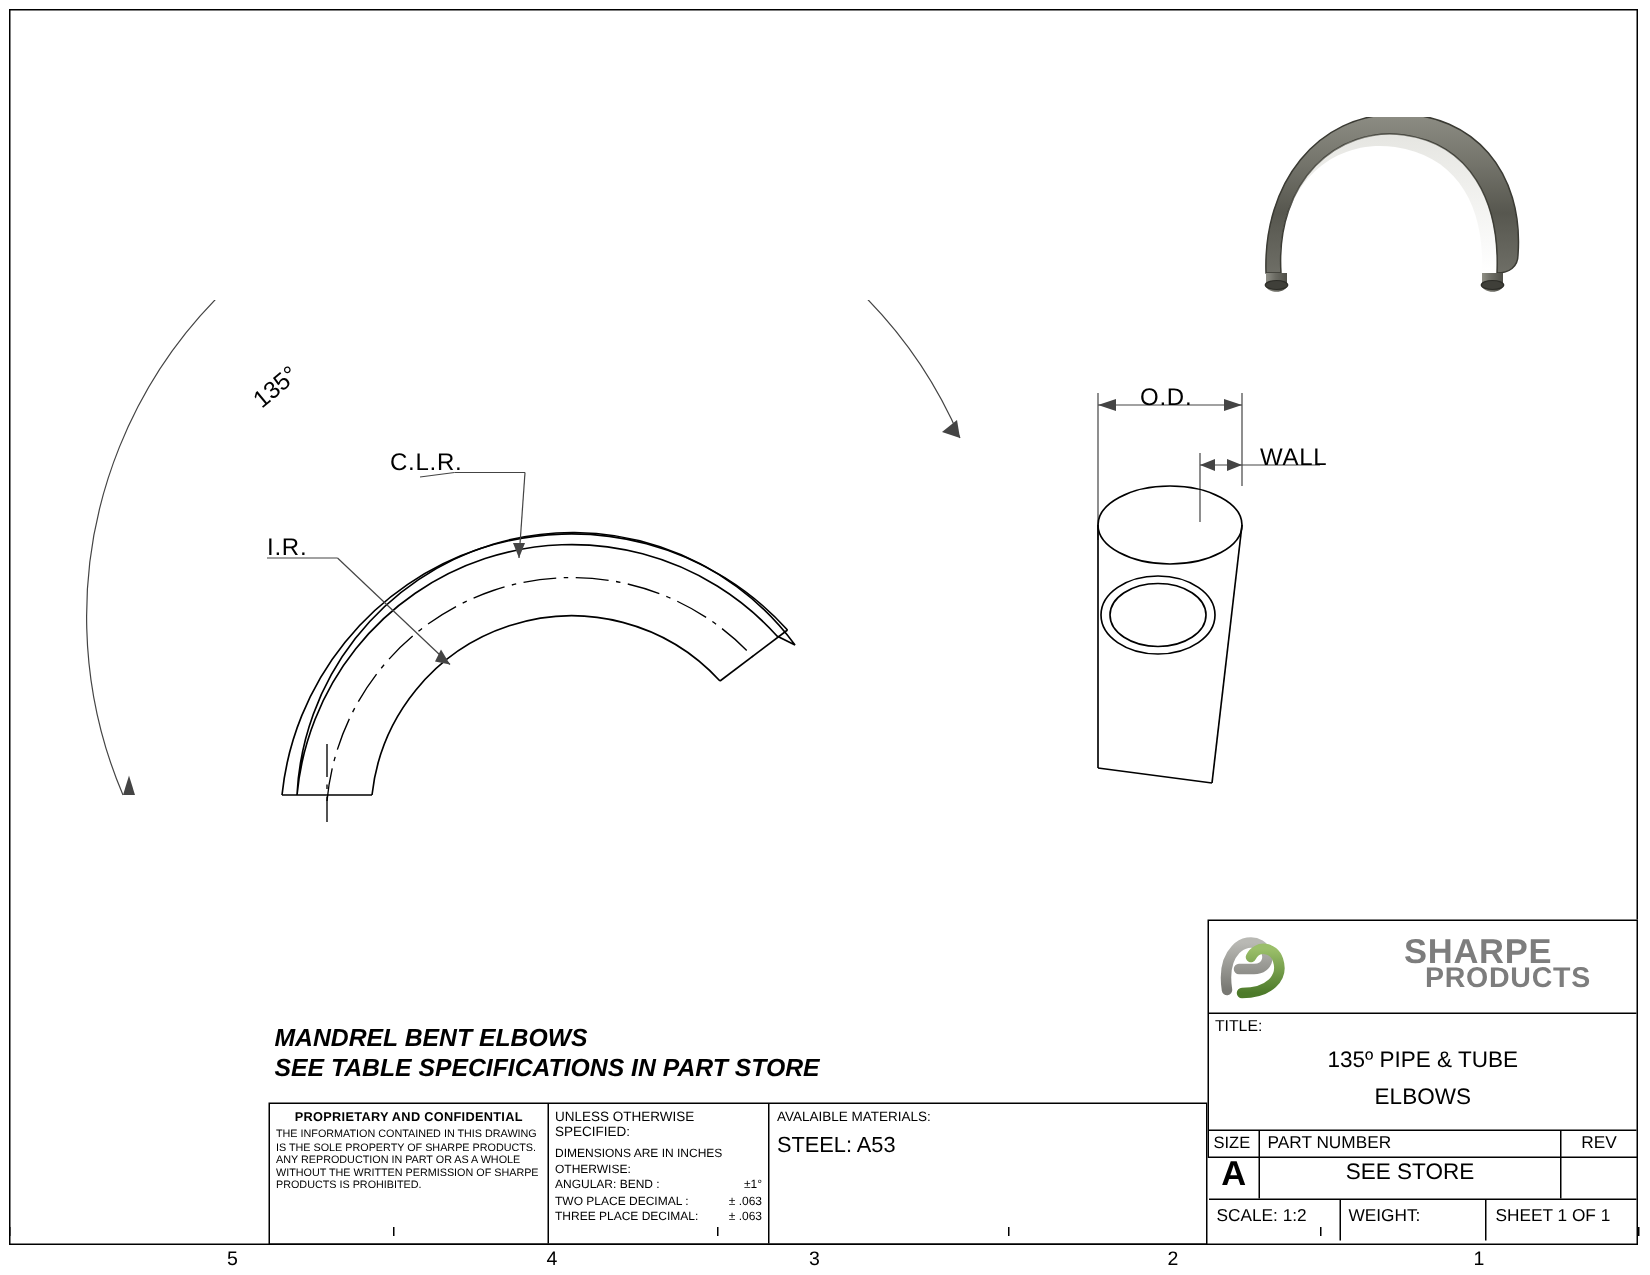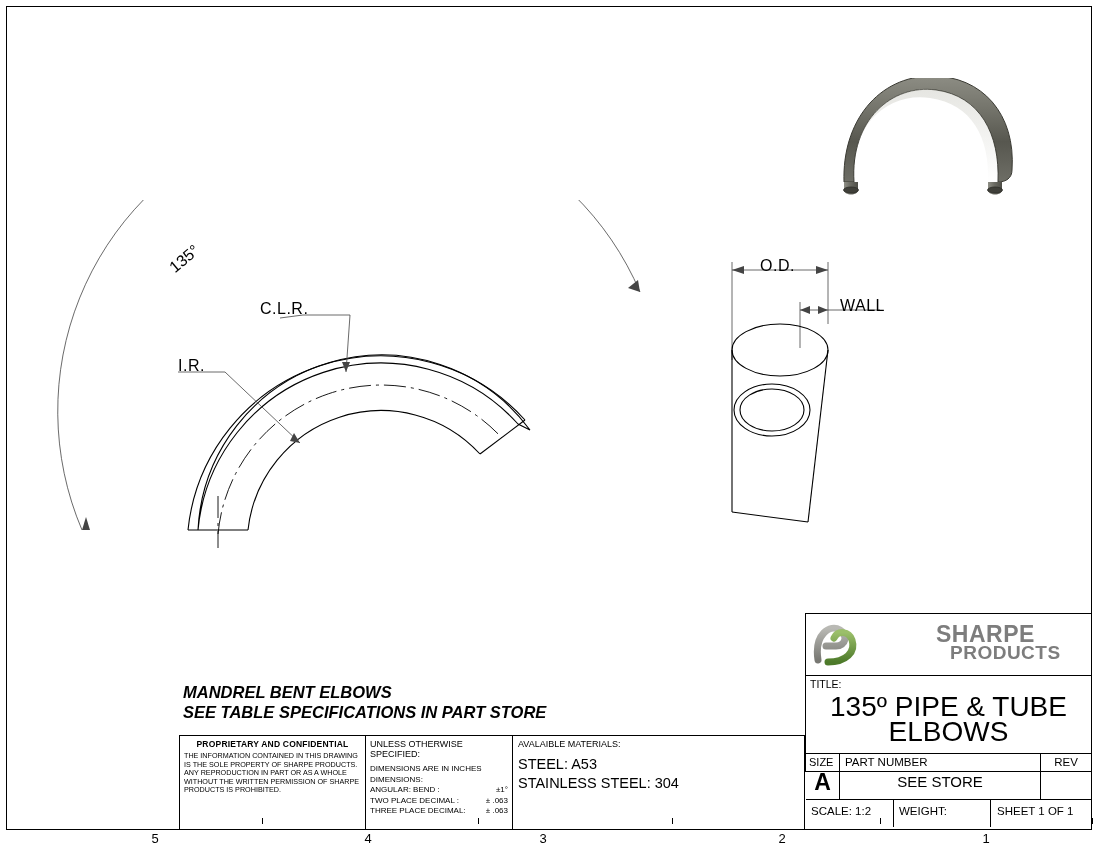--- a/index.html
+++ b/index.html
@@ -70,21 +70,21 @@
     position: absolute;
     font-size: 10.5px;
     color: #000;
   }
   .tb-title-text {
     position: absolute;
     left: 0;
     right: 0;
     top: 18px;
     text-align: center;
-    font-size: 28px;
+    font-size: 15px;
     line-height: 25px;
     color: #000;
   }
   .tb-row3 {
     position: relative;
     height: 46px;
     border-bottom: 1.4px solid #000;
     box-sizing: border-box;
     display: flex;
   }
@@ -388,43 +388,39 @@
   </div>
 
   <div class="notes-block">
     <div class="notes-col-1">
       <div class="nc1-head">PROPRIETARY AND CONFIDENTIAL</div>
       <div class="nc1-body">THE INFORMATION CONTAINED IN THIS DRAWING IS THE SOLE PROPERTY OF SHARPE PRODUCTS.  ANY REPRODUCTION IN PART OR AS A WHOLE WITHOUT THE WRITTEN PERMISSION OF SHARPE PRODUCTS IS PROHIBITED.</div>
     </div>
     <div class="notes-col-2">
       <div class="nc2-head">UNLESS OTHERWISE SPECIFIED:</div>
       <div class="nc2-line">DIMENSIONS ARE IN INCHES</div>
-      <div class="nc2-line">DIMENSIONS:</div>
+      <div class="nc2-line">OTHERWISE:</div>
       <div class="nc2-tol-row">
         <span>ANGULAR: BEND :</span>
         <span>±1°</span>
       </div>
       <div class="nc2-tol-row">
         <span>TWO PLACE DECIMAL :</span>
         <span>± .063</span>
       </div>
       <div class="nc2-tol-row">
         <span>THREE PLACE DECIMAL:</span>
         <span>± .063</span>
       </div>
     </div>
     <div class="notes-col-3">
       <div class="nc3-head">AVALAIBLE MATERIALS:</div>
       <div class="nc3-line">
         <b>STEEL:</b>
         <span>A53</span>
-      </div>
-      <div class="nc3-line">
-        <b>STAINLESS STEEL:</b>
-        <span>304</span>
       </div>
     </div>
   </div>
 
   <div class="title-block">
 
     <div class="tb-logo-row">
       <svg width="48" height="44" style="position:absolute; left:6px; top:8px;">
         <defs>
           <linearGradient id="lg" x1="0" y1="0" x2="0" y2="1">

